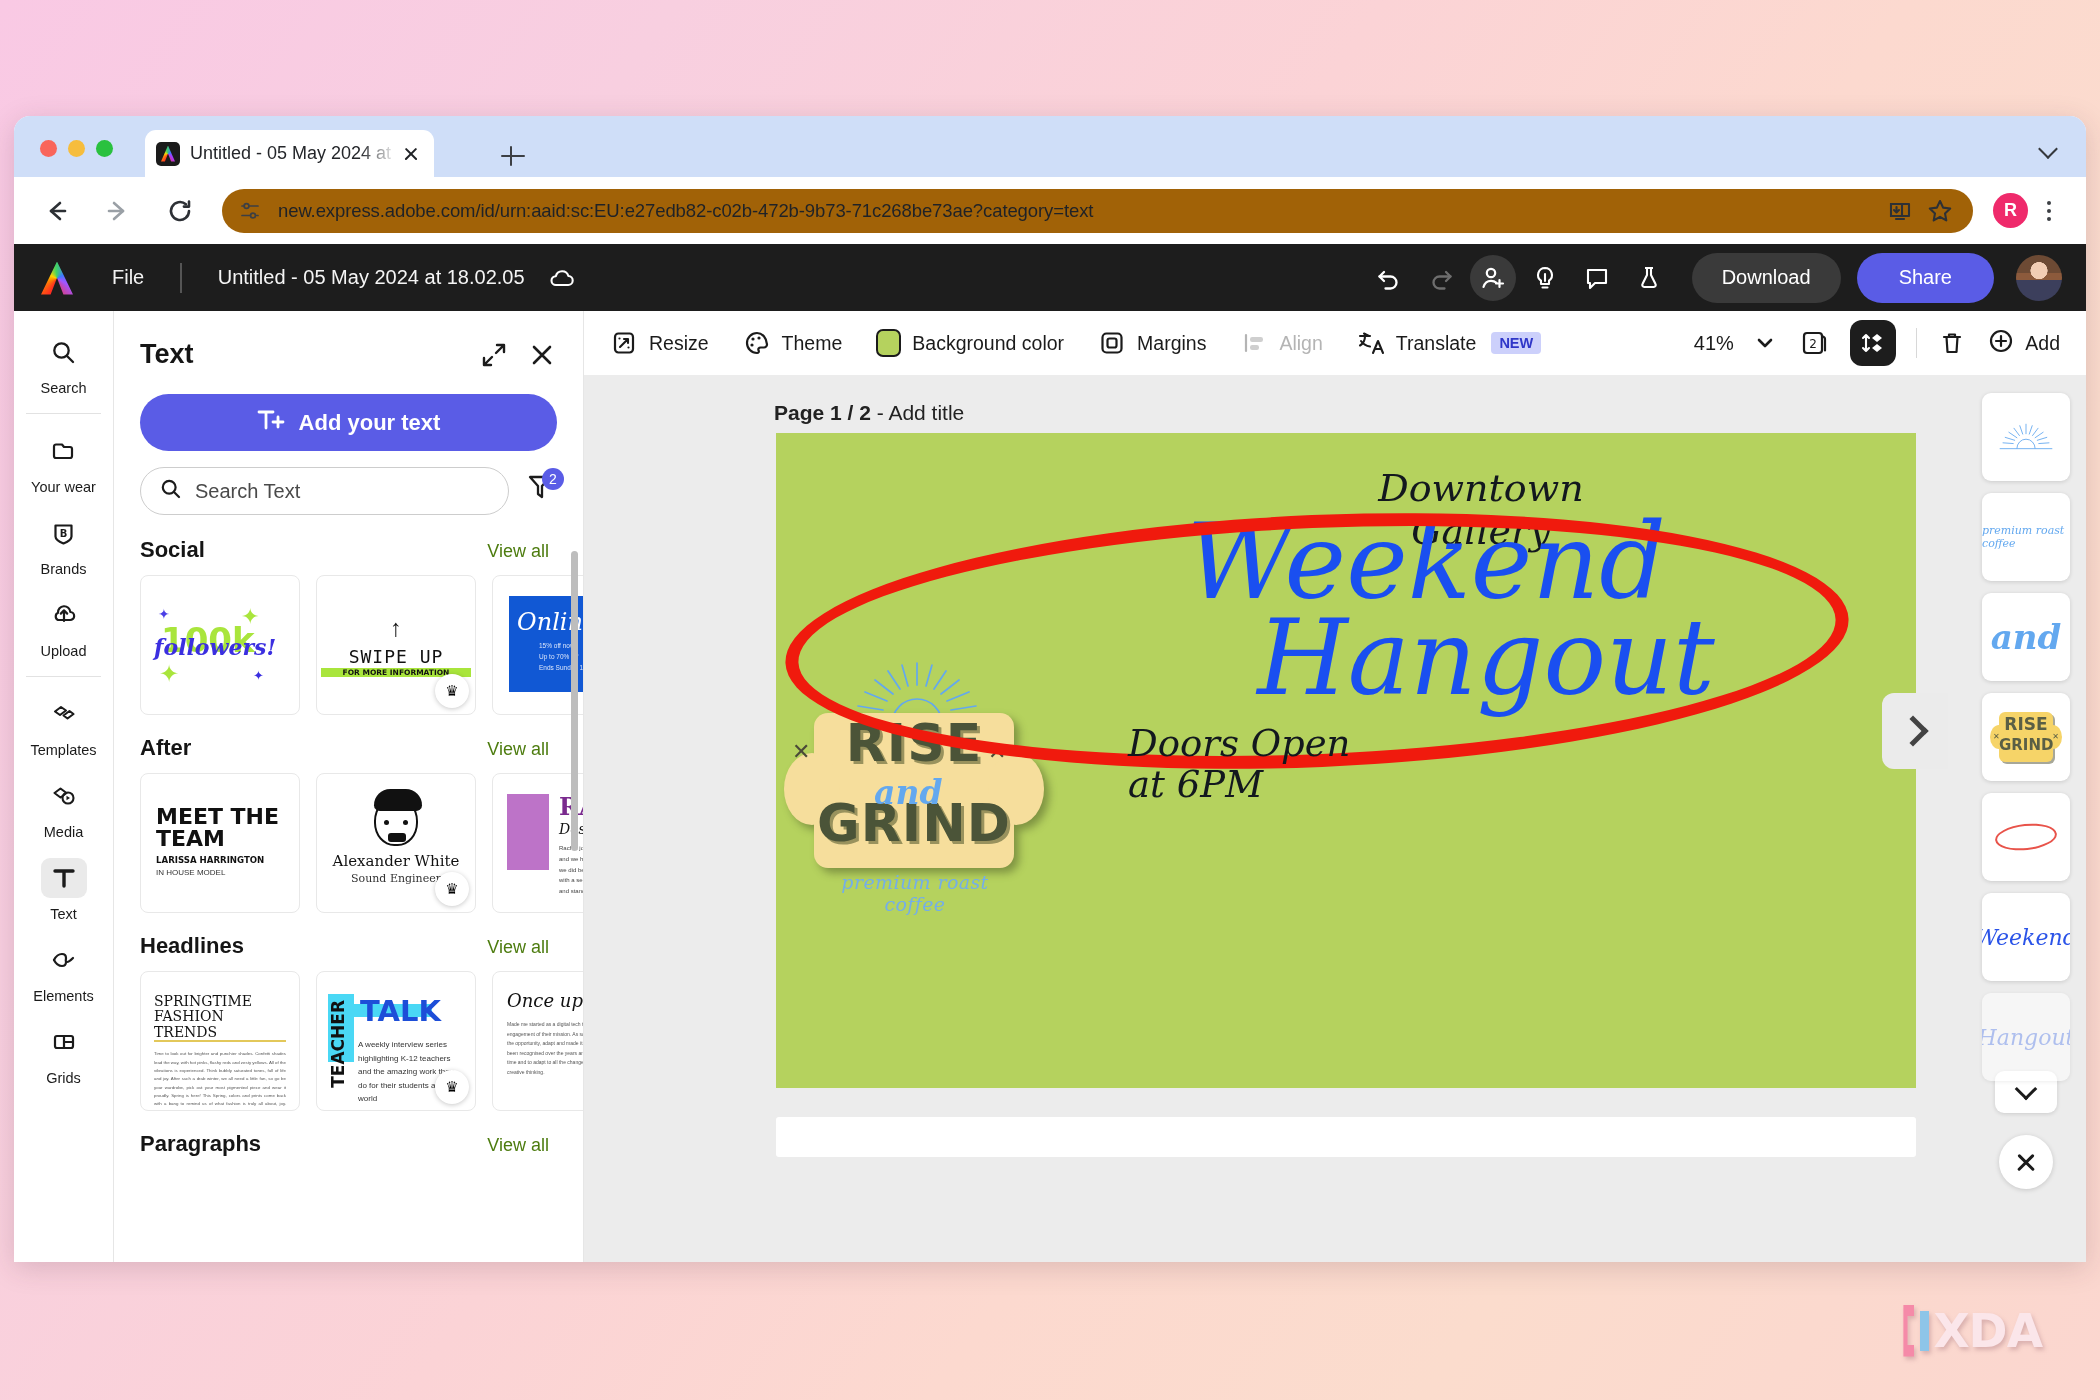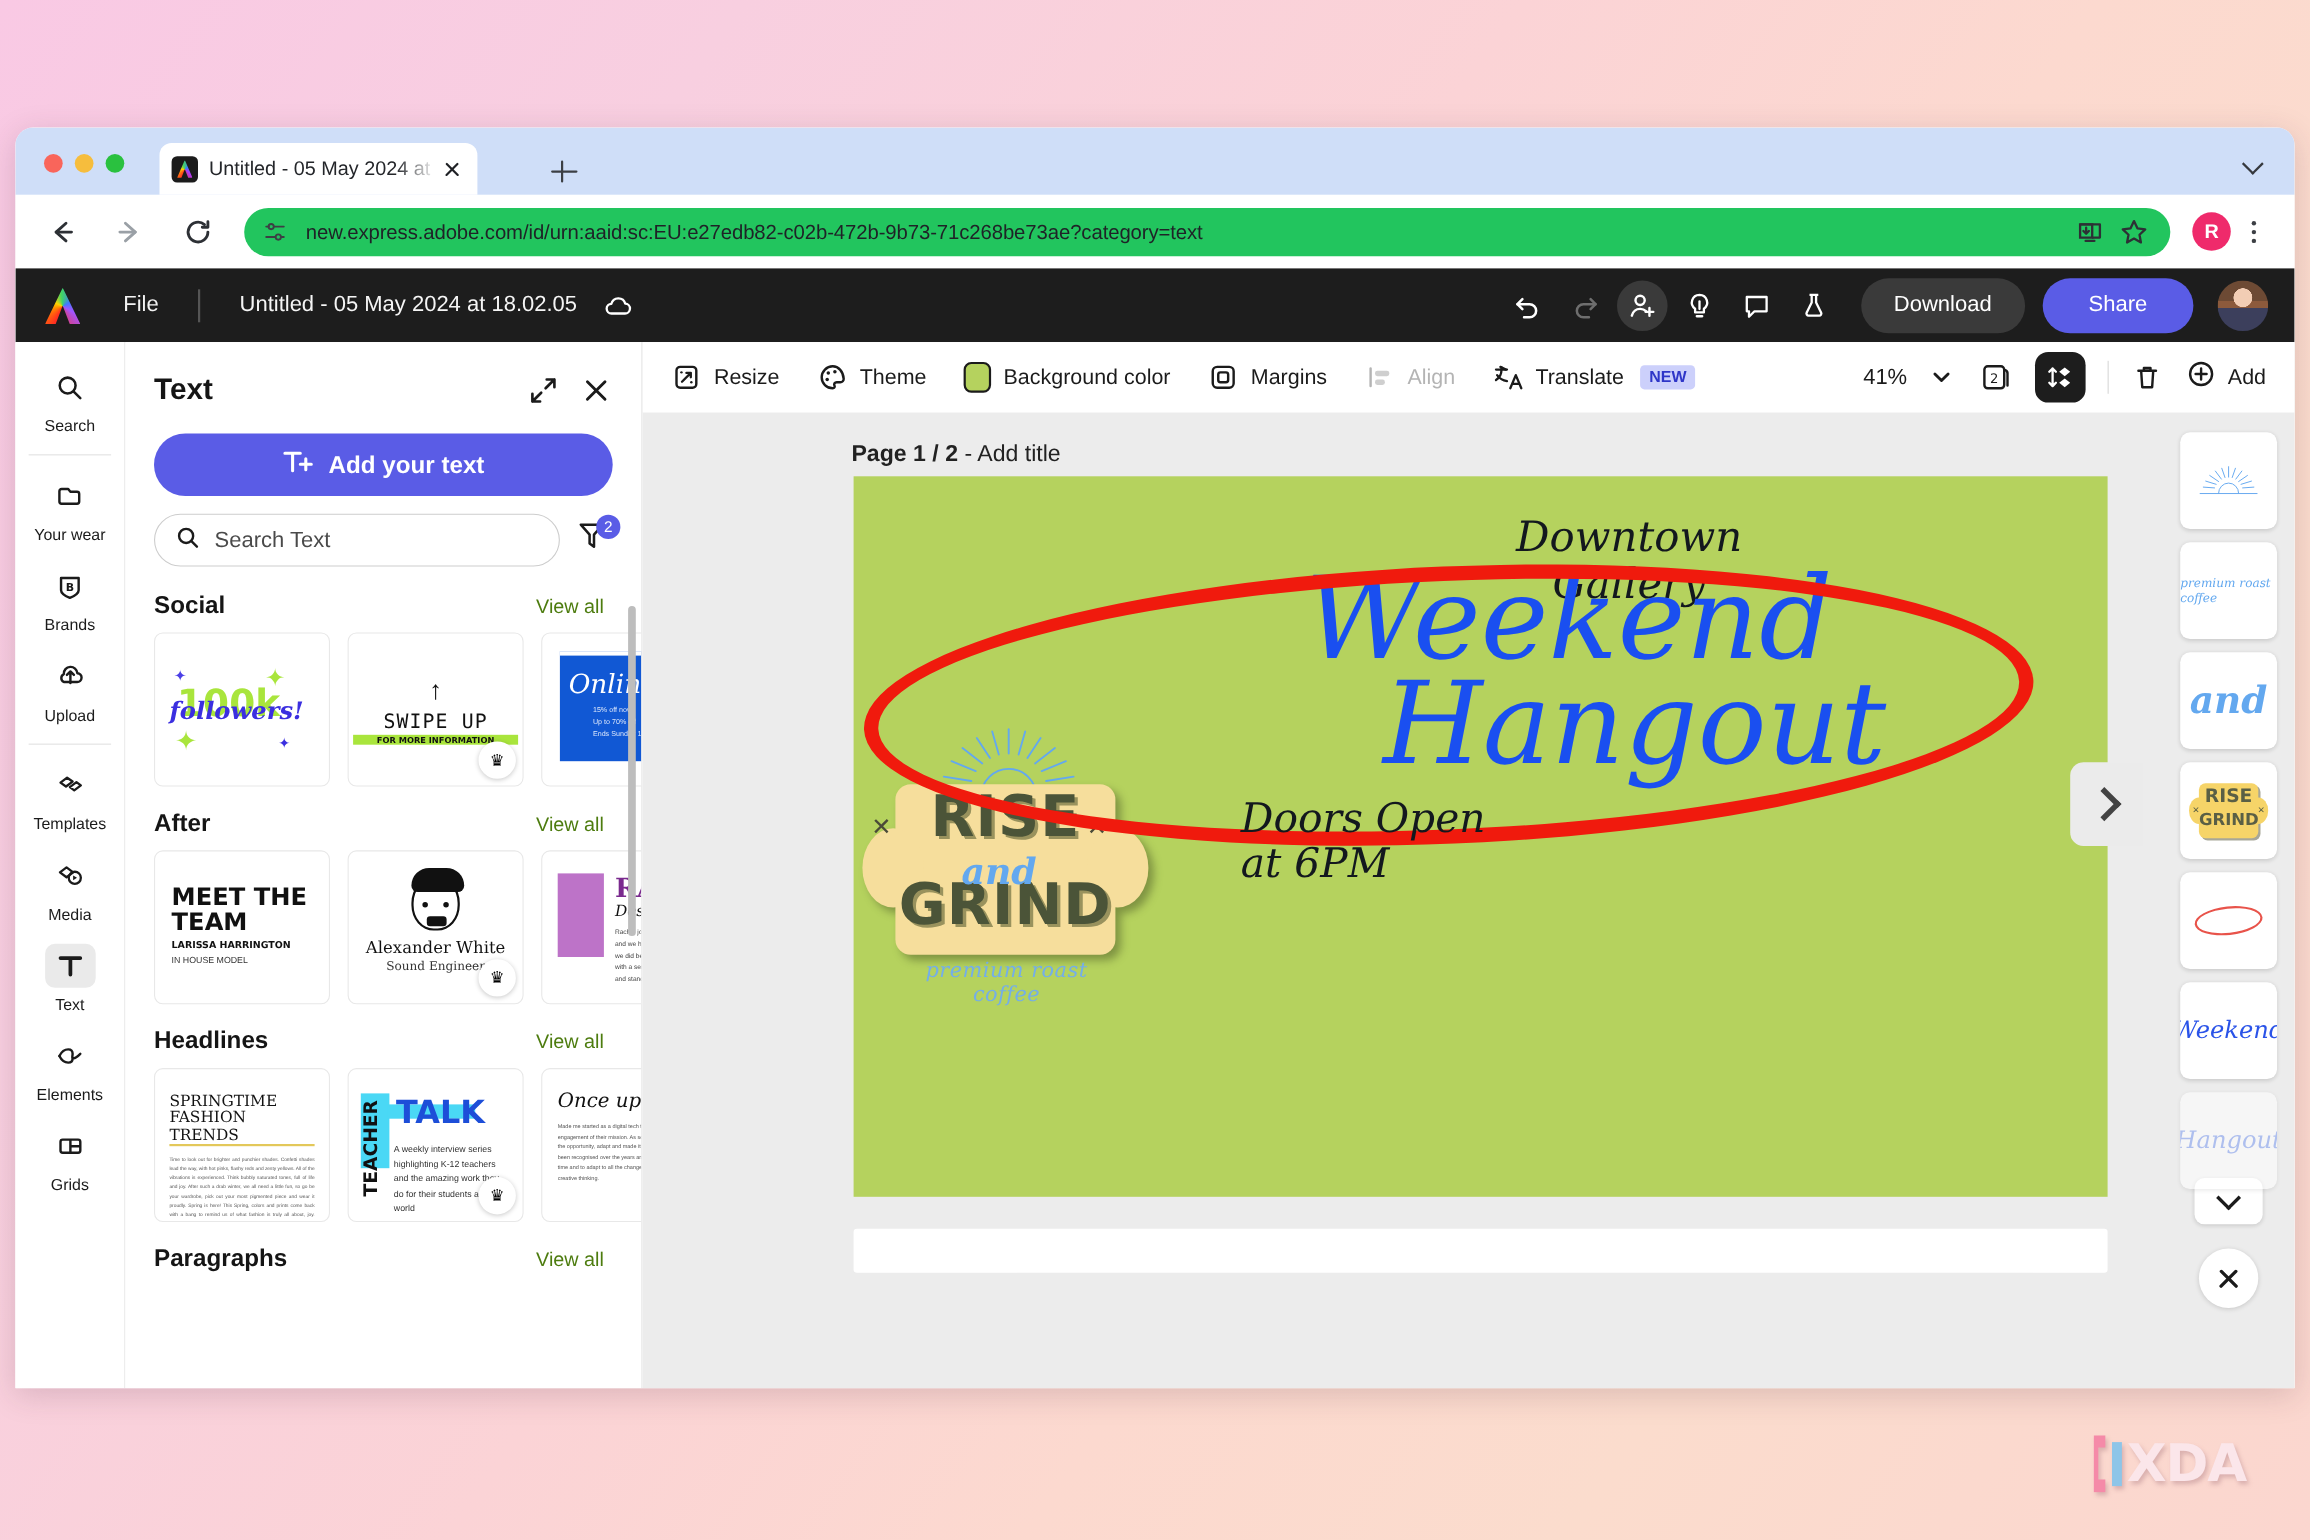--- a/index.html
+++ b/index.html
@@ -82,21 +82,21 @@
   
   #nav-bar {
     height: 67px; background: #fff; display: flex; align-items: center; padding: 0 22px;
   }
   .nav-ico { width: 40px; height: 40px; position: relative; flex: 0 0 auto; }
   #nav-back   { margin-right: 22px; }
   #nav-forward{ margin-right: 22px; }
   #nav-reload { margin-right: 22px; }
 
   #omnibox {
-    flex: 1 1 auto; height: 44px; background: #22c55e; border-radius: 22px;
+    flex: 1 1 auto; height: 44px; background: #a16207; border-radius: 22px;
     display: flex; align-items: center; padding: 0 16px; margin-right: 14px;
   }
   #site-info-icon {
     width: 24px; height: 24px; flex: 0 0 auto; position: relative;
   }
   #omnibox-url {
     font-size: 18.5px; color: #1f2227; margin-left: 16px; white-space: nowrap;
     letter-spacing: -.1px;
   }
   #omnibox-actions { display: flex; align-items: center; gap: 6px; margin-left: auto; }
@@ -189,21 +189,21 @@
   }
   #panel-title { font-size: 27px; font-weight: bold; color: #151515; }
   #panel-header-actions { margin-left: auto; display: flex; gap: 18px; align-items: center; }
   #panel-expand-icon, #panel-close-icon { width: 30px; height: 30px; position: relative; }
 
   #add-your-text-button {
     margin: 14px 26px 0; height: 57px; border-radius: 29px; background: #5a5ce6;
     color: #fff; font-size: 22px; font-weight: bold;
     display: flex; align-items: center; justify-content: center; gap: 14px;
   }
-  #search-row { display: flex; align-items: center; padding: 16px 26px 0; gap: 14px; }
+  #search-row { display: flex; align-items: center; padding: 16px 26px 0; gap: 14px; text-align: center; }
   #search-text-input {
     flex: 1 1 auto; height: 48px; border: 1.6px solid #cdcdcd; border-radius: 24px;
     display: flex; align-items: center; padding: 0 18px; gap: 12px;
   }
   #search-text-placeholder { font-size: 20px; color: #4a4a4a; }
   #filter-button { width: 34px; height: 40px; position: relative; flex: 0 0 auto; }
   #filter-badge {
     position: absolute; right: -7px; top: -3px; min-width: 22px; height: 22px;
     border-radius: 11px; background: #5a5ce6; color: #fff; font-size: 14px;
     display: flex; align-items: center; justify-content: center; padding: 0 4px;

